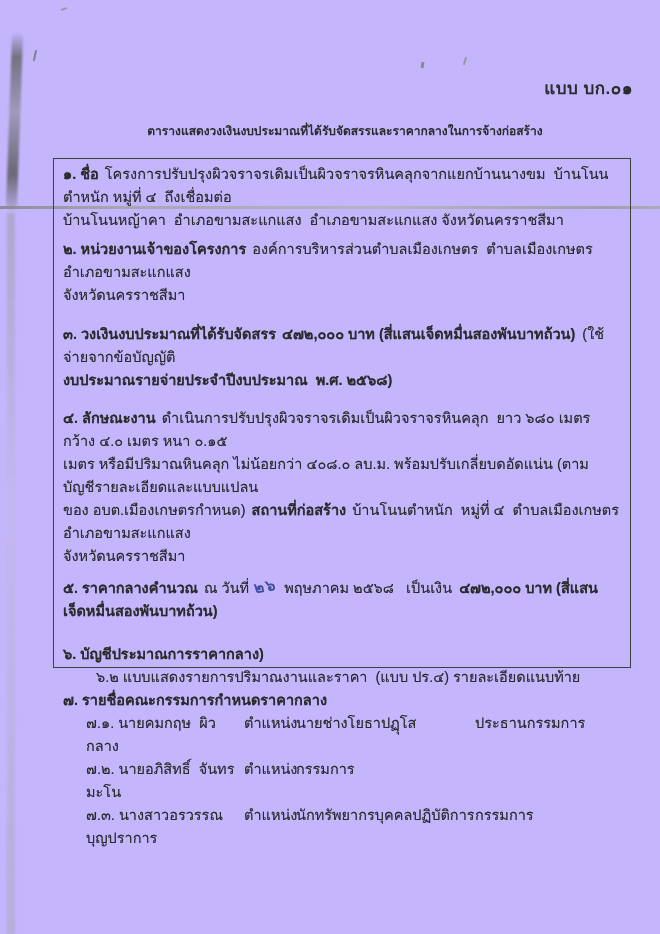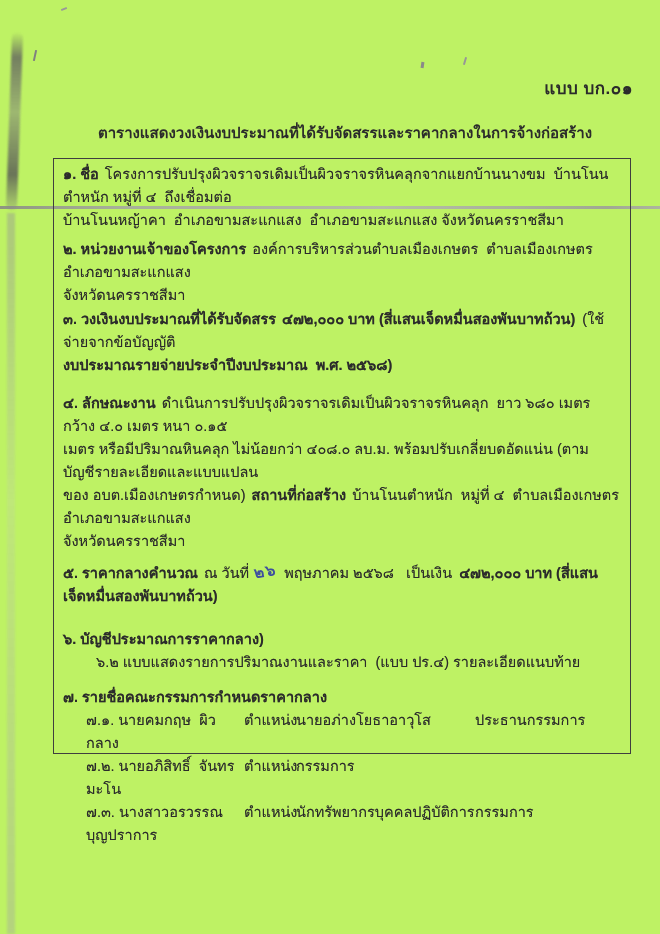--- a/index.html
+++ b/index.html
@@ -1,33 +1,33 @@
 <!DOCTYPE html>
 <html><head>
 <meta charset="utf-8">
 <style>
   html,body{margin:0;padding:0;}
   body{width:660px;height:934px;background:#e8e8e8;font-family:"Liberation Sans",sans-serif;}
-  .page{position:absolute;left:0;top:0;width:660px;height:934px;background:#bef264;overflow:hidden;color:#2b2b2b;}
+  .page{position:absolute;left:0;top:0;width:660px;height:934px;background:#c4b5fd;overflow:hidden;color:#2b2b2b;}
   .form-code{position:absolute;top:74px;right:27px;font-size:17px;font-weight:bold;letter-spacing:.5px;white-space:pre-wrap;}
-  .doc-title{position:absolute;top:121px;left:30px;width:630px;text-align:center;font-size:15px;font-weight:bold;white-space:pre-wrap;}
-  .main-box{position:absolute;left:53px;top:158px;width:578px;height:596px;box-sizing:border-box;
+  .doc-title{position:absolute;top:121px;left:30px;width:630px;text-align:center;font-size:12px;font-weight:bold;white-space:pre-wrap;}
+  .main-box{position:absolute;left:53px;top:158px;width:578px;height:510px;box-sizing:border-box;
             border:1.5px solid #3f3f3f;padding:3px 10px 0 9px;font-size:14.5px;line-height:23px;
             text-shadow:0 0 .4px rgba(40,40,40,.45);}
   .line{white-space:nowrap;}
   .seg{white-space:pre-wrap;}
   .b{font-weight:bold;}
   .lbl{margin-right:6px;}
   .p1{margin-top:1px;}
   .p2{margin-top:6px;}
-  .p3{margin-top:1px;}
+  .p3{margin-top:16px;}
   .p4{margin-top:15px;}
   .p5{margin-top:8px;}
   .p6{margin-top:20px;}
-  .p7{margin-top:12px;}
+  .p7{margin-top:0;}
   .sub{padding-left:33px;}
   .amount{margin-right:7px;}
   .note-end{padding-left:0;font-weight:bold;}
   .hand{display:inline-block;color:#3e4f9e;font-weight:600;font-size:15.5px;letter-spacing:1.5px;
         transform:rotate(-9deg) translateY(-1.5px);margin:0 7px 0 5px;text-shadow:none;}
   .committee-row{display:grid;grid-template-columns:158px 52px 1fr 145px;margin-left:23px;}
   .committee-row .role{padding-right:27px;}
   
   .streak-top{position:absolute;left:9px;top:32px;width:11px;height:178px;border-radius:6px;
      background:linear-gradient(180deg,rgba(90,90,90,0) 0%,rgba(95,95,95,.78) 14%,rgba(125,125,125,.5) 45%,rgba(85,85,85,.8) 80%,rgba(130,130,130,.25) 100%);
@@ -90,21 +90,21 @@
     <div class="p6">
         <div class="line"><span class="b seg">๖. บัญชีประมาณการราคากลาง)</span></div>
         <div class="line sub"><span class="seg">๖.๒ แบบแสดงรายการปริมาณงานและราคา  (แบบ ปร.๔) รายละเอียดแนบท้าย</span></div>
       </div>
 
     <div class="p7">
       <div class="line"><span class="b seg">๗. รายชื่อคณะกรรมการกำหนดราคากลาง</span></div>
       <div class="committee-row">
           <span class="seg">๗.๑. นายคมกฤษ  ผิวกลาง</span>
           <span class="seg">ตำแหน่ง</span>
-          <span class="seg">นายอภ่างโยธาอาวุโส</span>
+          <span class="seg">นายช่างโยธาปฏุโส</span>
           <span class="seg role">ประธานกรรมการ</span>
         </div>
       <div class="committee-row">
           <span class="seg">๗.๒. นายอภิสิทธิ์  จันทรมะโน</span>
           <span class="seg">ตำแหน่ง</span>
           <span class="seg role">กรรมการ</span>
         </div>
       <div class="committee-row">
           <span class="seg">๗.๓. นางสาวอรวรรณ  บุญปราการ</span>
           <span class="seg">ตำแหน่ง</span>

